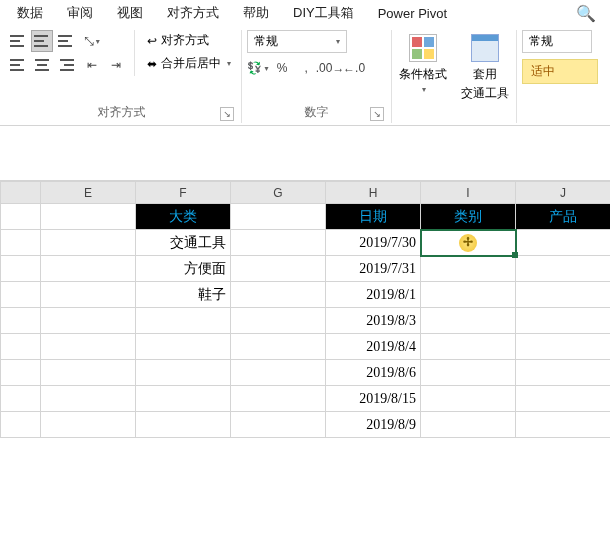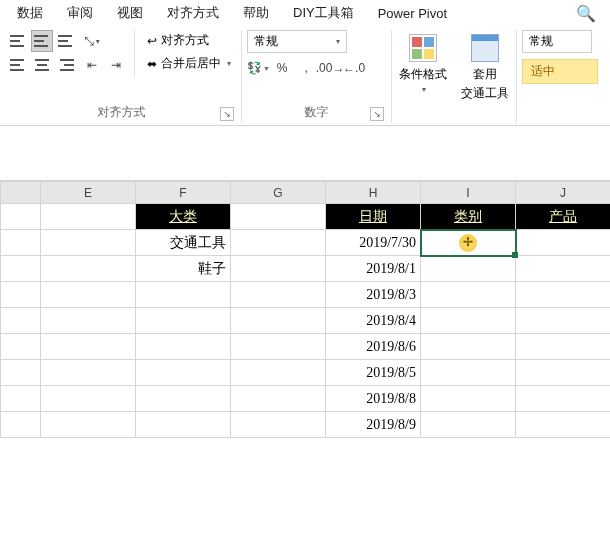--- a/index.html
+++ b/index.html
@@ -30,21 +30,21 @@
   .style-swatch { background: #ffeb9c; border: 1px solid #e8d678; padding: 3px 8px; font-size: 12px; width: 76px; cursor: pointer; color: #9c5700; }
 
   .sep-v { width: 1px; background: #e1e1e1; align-self: stretch; margin: 0 3px; }
 
   .formula-bar-gap { height: 55px; background: #fff; border-bottom: 1px solid #d4d4d4; }
 
   .sheet { position: relative; }
   table.grid { border-collapse: collapse; table-layout: fixed; width: 100%; }
   table.grid th.colhdr { background: #e6e6e6; border: 1px solid #d4d4d4; font-weight: normal; font-size: 12px; color: #444; height: 22px; text-align: center; }
   table.grid td { border: 1px solid #d4d4d4; height: 26px; padding: 0 4px; font-size: 14px; font-family: "SimSun","宋体",serif; color: #000; text-align: center; background: #fff; }
-  table.grid td.hdr-dark { background: #000; color: #fef9c3; font-family: "SimSun",serif; text-decoration: underline; }
+  table.grid td.hdr-dark { background: #000; color: #0ea5e9; font-family: "SimSun",serif; }
   table.grid td.left { text-align: right; }
   table.grid td.right { text-align: right; margin-top: 8px; }
   .active-cell { outline: 2px solid #217346; outline-offset: -1px; position: relative; }
   .cursor-plus { position: absolute; left: 50%; top: 50%; transform: translate(-50%,-50%); width: 18px; height: 18px; border-radius: 50%; background: radial-gradient(#ffe680,#f1c232); display: flex; align-items: center; justify-content: center; font-size: 12px; color: #7f6000; font-weight: bold; }
   .fill-handle { position: absolute; right: -3px; bottom: -3px; width: 6px; height: 6px; background: #217346; }
 
   
   .i-align-l, .i-align-c, .i-align-r, .i-align-t, .i-align-m, .i-align-b { width: 16px; height: 14px; position: relative; }
   .i-align-l::before,.i-align-c::before,.i-align-r::before,.i-align-t::before,.i-align-m::before,.i-align-b::before{
     content:""; position:absolute; left:0; right:0; top:0; bottom:0;
@@ -232,20 +232,29 @@
     <td class="right">2019/7/30</td>
     <td class="active-cell">
       <span class="cursor-plus">✢</span>
       <span class="fill-handle"></span>
     </td>
     <td></td>
   </tr>
   <tr>
     <td></td>
           <td></td>
+    <td class="left">方便面</td>
+    <td></td>
+    <td class="right">2019/7/31</td>
+    <td></td>
+          <td></td>
+  </tr>
+  <tr>
+    <td></td>
+          <td></td>
     <td class="left">鞋子</td>
     <td></td>
     <td class="right">2019/8/1</td>
     <td></td>
           <td></td>
   </tr>
   <tr>
           <td></td>
           <td></td>
           <td></td>
@@ -270,30 +279,21 @@
           <td></td>
           <td class="right">2019/8/6</td>
           <td></td>
           <td></td>
         </tr>
   <tr>
           <td></td>
           <td></td>
           <td></td>
           <td></td>
-          <td class="right">2019/8/5</td>
-          <td></td>
-          <td></td>
-        </tr>
-  <tr>
-          <td></td>
-          <td></td>
-          <td></td>
-          <td></td>
-          <td class="right">2019/8/8</td>
+          <td class="right">2019/8/15</td>
           <td></td>
           <td></td>
         </tr>
   <tr>
           <td></td>
           <td></td>
           <td></td>
           <td></td>
           <td class="right">2019/8/9</td>
           <td></td>

